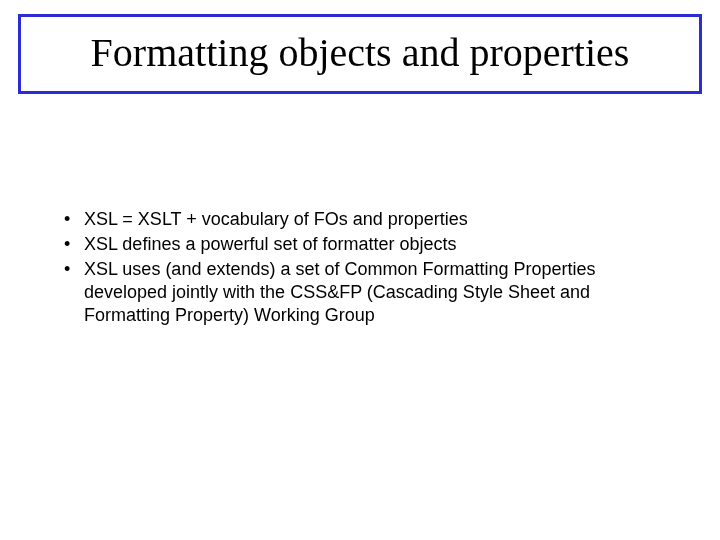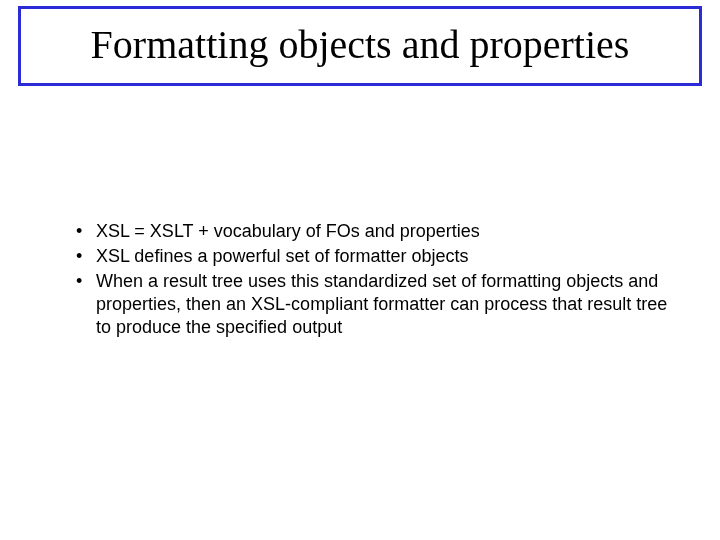--- a/index.html
+++ b/index.html
@@ -12,21 +12,21 @@
     overflow: hidden;
   }
   .slide {
     position: relative;
     width: 720px;
     height: 540px;
     box-sizing: border-box;
   }
   .title-box {
     position: absolute;
-    top: 6px;
+    top: 14px;
     left: 18px;
     right: 18px;
     border: 3px solid #2b2bd8;
     padding: 14px 12px 16px 12px;
     box-sizing: border-box;
   }
   .title-text {
     font-family: "Times New Roman", Times, serif;
     font-size: 40px;
     color: #000;
@@ -34,21 +34,21 @@
     line-height: 1.1;
   }
   .body {
     position: absolute;
     top: 208px;
     left: 60px;
     right: 40px;
   }
   ul.bullets {
     list-style: none;
-    margin: 12px;
+    margin: 0;
     padding: 0;
   }
   ul.bullets li {
     position: relative;
     padding-left: 24px;
     font-size: 18px;
     line-height: 1.28;
     color: #000;
     margin: 0 0 2px 0;
   }
@@ -65,16 +65,16 @@
 <body>
 
 <div class="slide">
   <div class="title-box">
     <div class="title-text">Formatting objects and properties</div>
   </div>
   <div class="body">
     <ul class="bullets">
       <li>XSL = XSLT + vocabulary of FOs and properties</li>
       <li>XSL defines a powerful set of formatter objects</li>
-      <li>When a result tree uses this standardized set of formatting objects and properties, then an XSL-compliant formatter can process that result tree to produce the specified output</li>
+      <li>XSL uses (and extends) a set of Common Formatting Properties developed jointly with the CSS&amp;FP (Cascading Style Sheet and Formatting Property) Working Group</li>
     </ul>
   </div>
 </div>
 
 </body></html>

